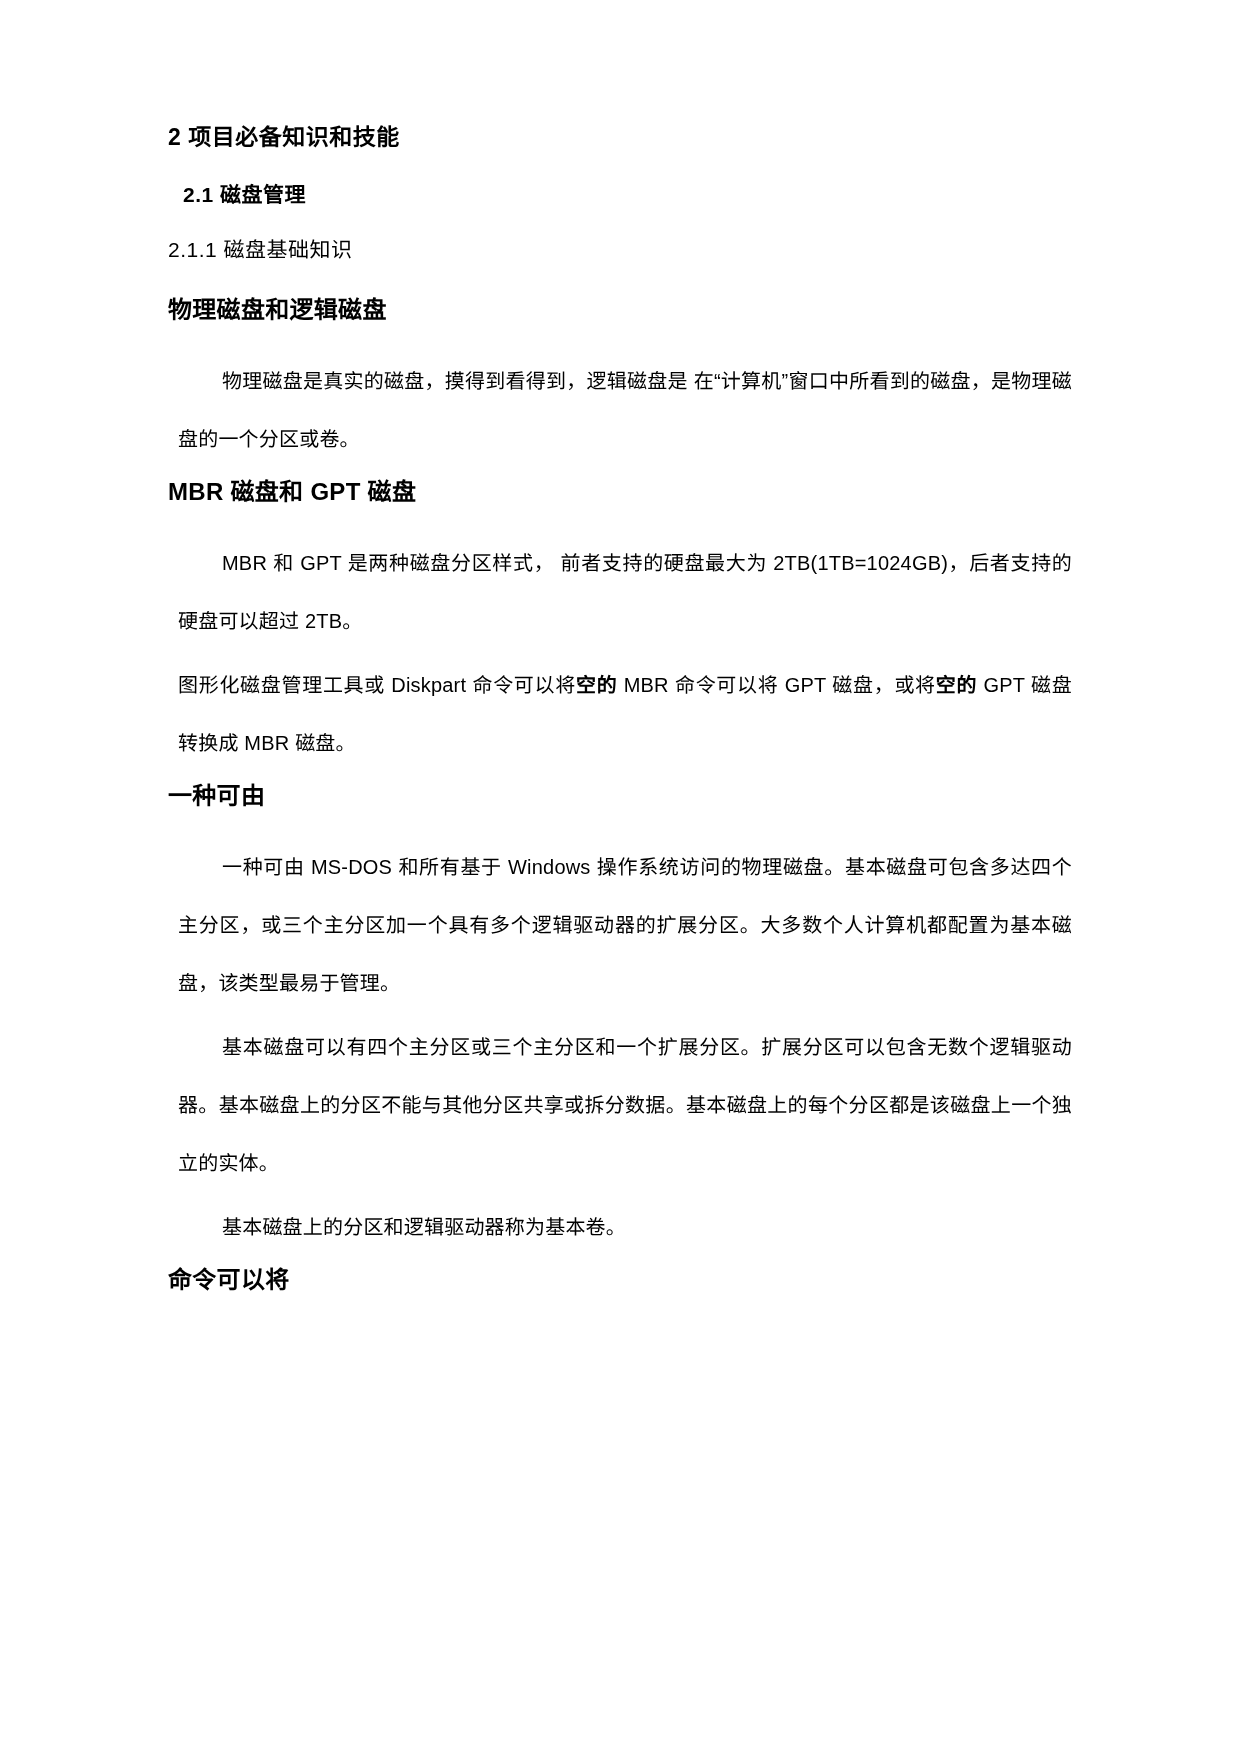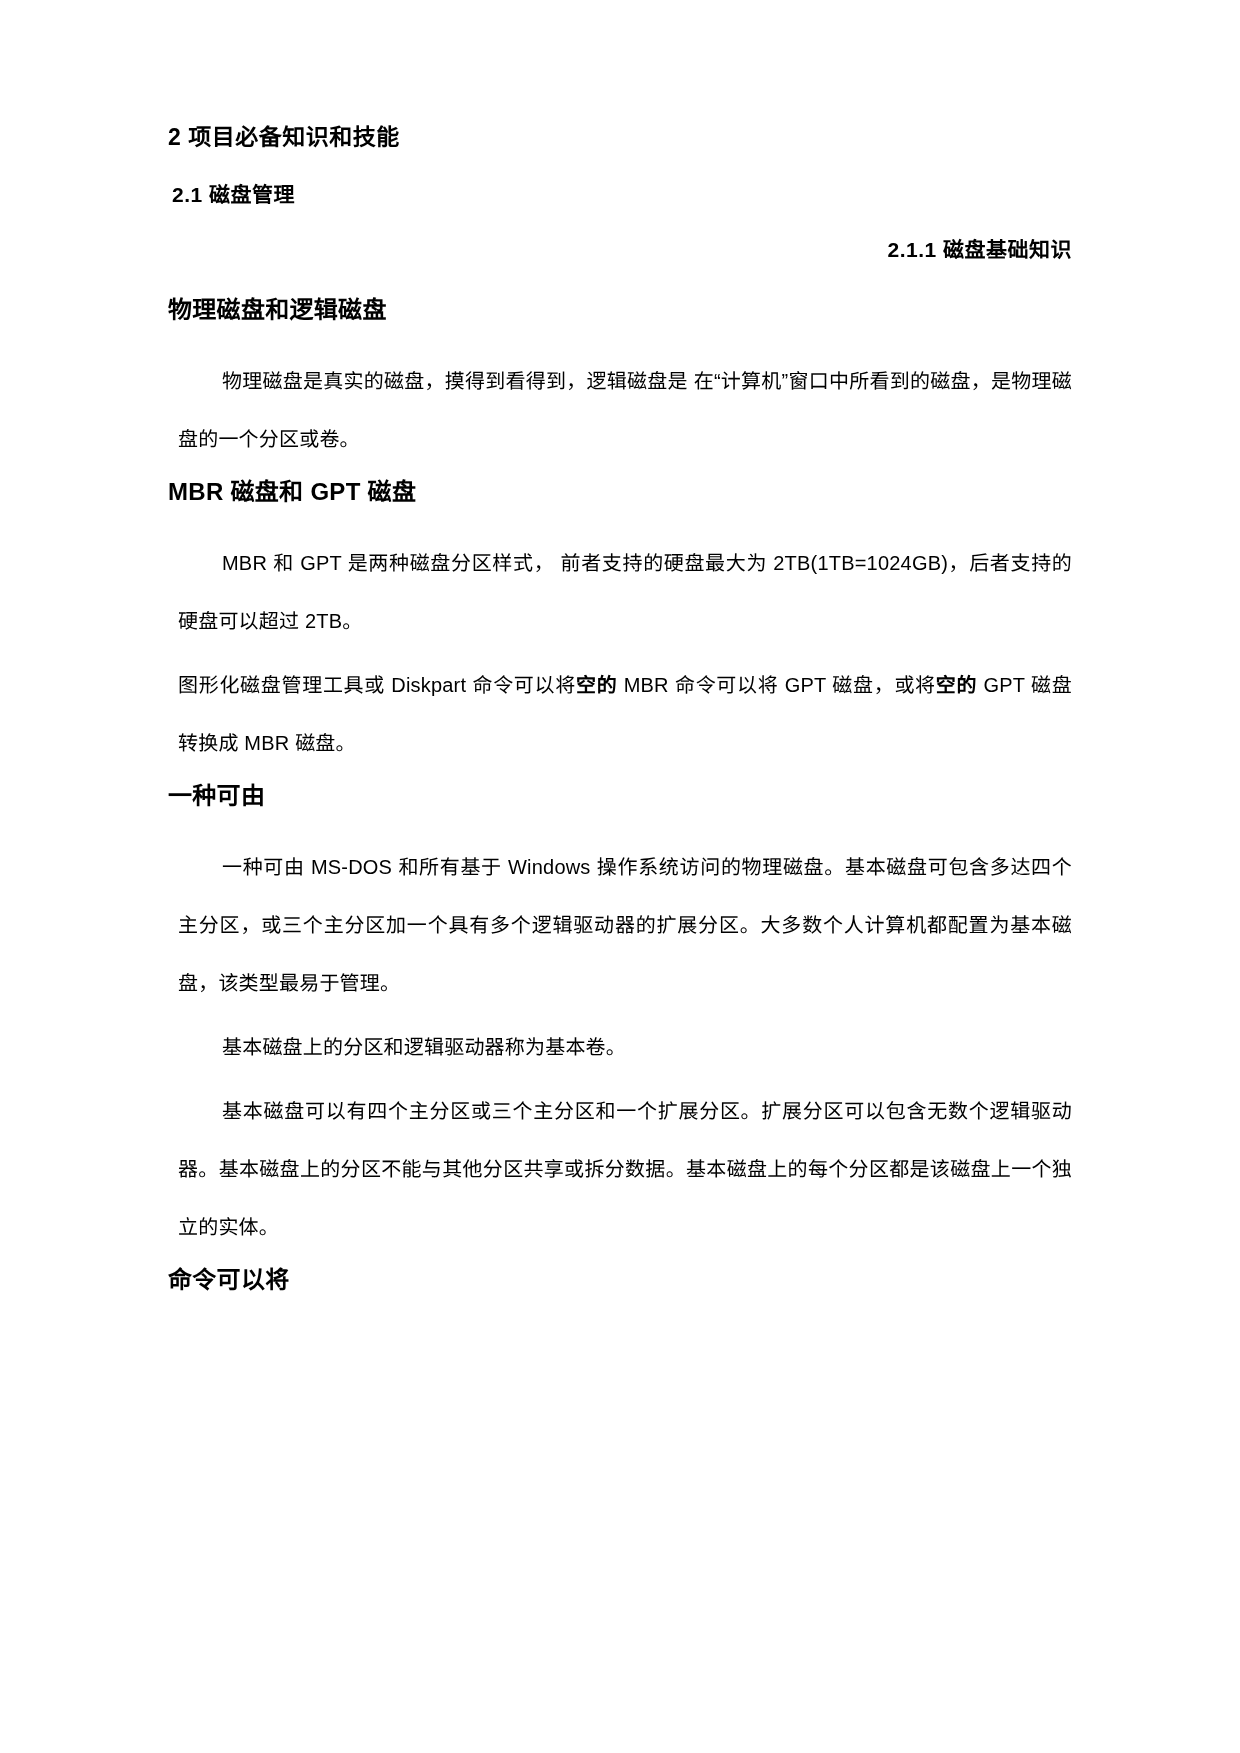--- a/index.html
+++ b/index.html
@@ -29,30 +29,29 @@
     font-size: 23px;
     font-weight: bold;
     line-height: 1.5;
     margin: 0 0 24px 0;
     letter-spacing: 0.5px;
   }
   .h-sub {
     font-size: 21px;
     font-weight: bold;
     line-height: 1.5;
-    margin: 0 0 24px 4px;
+    margin: 0 0 24px 15px;
     letter-spacing: 0.5px;
   }
   .h-subsub {
     font-size: 21px;
-    font-weight: bold;
+    font-weight: normal;
     line-height: 1.5;
     margin: 0 0 26px 0;
     letter-spacing: 0.5px;
-    text-align: right;
   }
   .h-term {
     font-size: 24px;
     font-weight: bold;
     line-height: 1.5;
     margin: 0 0 24px 0;
     letter-spacing: 0.3px;
   }
   
   .para {
@@ -89,21 +88,21 @@
     <h4 class="h-term">MBR 磁盘和 GPT 磁盘</h4>
 
     <p class="para indent">MBR 和 GPT 是两种磁盘分区样式， 前者支持的硬盘最大为 2TB(1TB=1024GB)，后者支持的硬盘可以超过 2TB。</p>
 
     <p class="para"><span>图形化磁盘管理工具或 Diskpart 命令可以将</span><b>空的</b><span> MBR 命令可以将 GPT 磁盘，或将</span><b>空的</b><span> GPT 磁盘转换成 MBR 磁盘。</span></p>
 
     <h4 class="h-term">一种可由</h4>
 
     <p class="para indent">一种可由 MS-DOS 和所有基于 Windows 操作系统访问的物理磁盘。基本磁盘可包含多达四个主分区，或三个主分区加一个具有多个逻辑驱动器的扩展分区。大多数个人计算机都配置为基本磁盘，该类型最易于管理。</p>
 
+    <p class="para indent">基本磁盘可以有四个主分区或三个主分区和一个扩展分区。扩展分区可以包含无数个逻辑驱动器。基本磁盘上的分区不能与其他分区共享或拆分数据。基本磁盘上的每个分区都是该磁盘上一个独立的实体。</p>
+
     <p class="para indent">基本磁盘上的分区和逻辑驱动器称为基本卷。</p>
-
-    <p class="para indent">基本磁盘可以有四个主分区或三个主分区和一个扩展分区。扩展分区可以包含无数个逻辑驱动器。基本磁盘上的分区不能与其他分区共享或拆分数据。基本磁盘上的每个分区都是该磁盘上一个独立的实体。</p>
 
     <h4 class="h-term">命令可以将</h4>
 
 
   </div>
 </div>
 
 </body></html>

